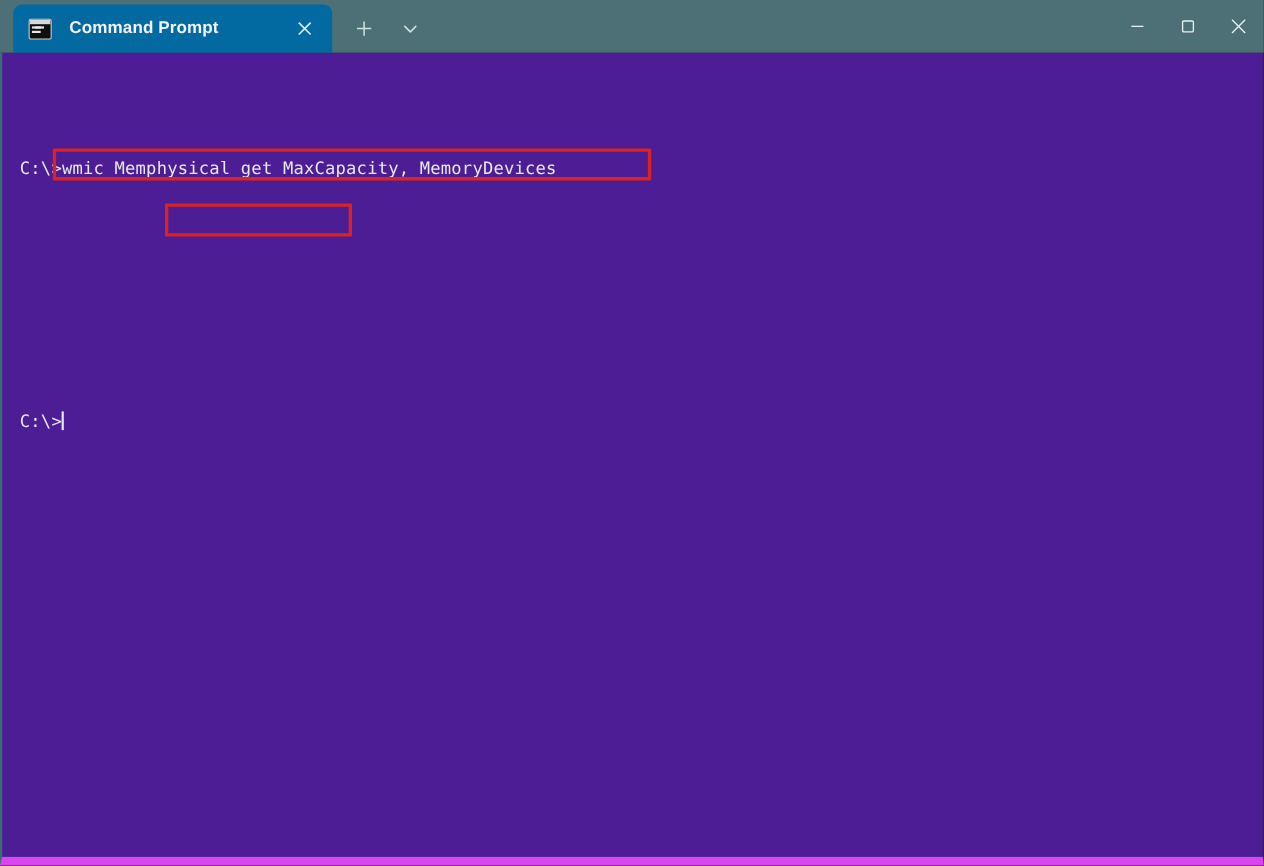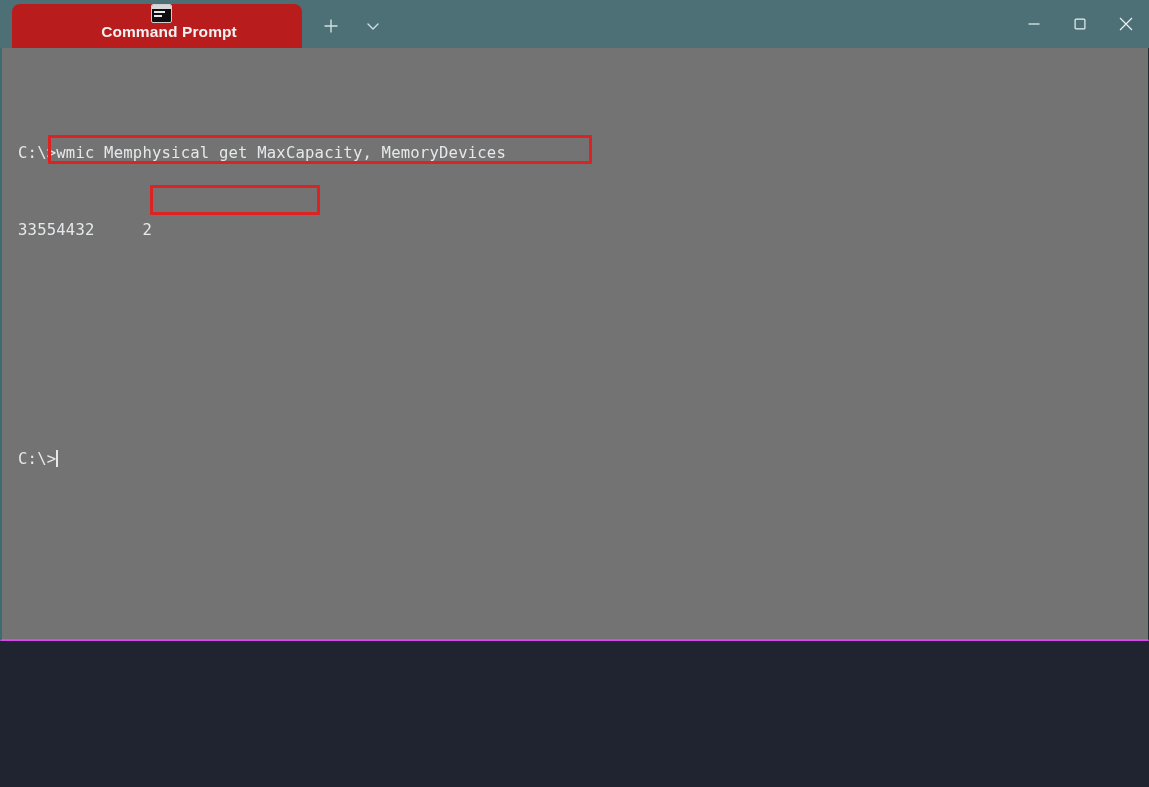--- a/index.html
+++ b/index.html
@@ -39,28 +39,27 @@
     align-items: flex-end;
     height: 48px;
     flex: 0 0 auto;
   }
 
   .tab {
     position: relative;
     height: 44px;
     margin-left: 12px;
     margin-bottom: 0;
-    background: #b91c1c;
+    background: #0369a1;
     border-radius: 8px 8px 0 0;
     display: flex;
     align-items: center;
     padding: 0 6px 0 14px;
     min-width: 290px;
     box-sizing: border-box;
-    flex-direction: column;
   }
   .tab-icon {
     width: 19px;
     height: 17px;
     flex: 0 0 auto;
     background: #0f0f0f;
     border: 1px solid #cfcfcf;
     border-radius: 2px;
     position: relative;
     overflow: hidden;
@@ -131,26 +130,26 @@
     color: #e9f1f2;
   }
   .caption-btn svg { display: block; }
 
   
   #terminal {
     position: absolute;
     left: 0;
     top: 48px;
     width: 1149px;
-    height: 593px;
-    background: #737373;
+    height: 739px;
+    background: #4c1d95;
     box-sizing: border-box;
     border-left: 2px solid #3d6b74;
     border-right: 1px solid #232b38;
-    border-bottom: 2px solid #d946ef;
+    border-bottom: 8px solid #d946ef;
     overflow: hidden;
   }
 
   #screen {
     position: absolute;
     left: 16px;
     top: 42px;
     right: 0;
     bottom: 0;
     font-family: "DejaVu Sans Mono", "Liberation Mono", monospace;
@@ -233,21 +232,20 @@
         </svg>
       </div>
     </div>
 
   </div>
 
   <div id="terminal">
 
     <div id="screen">
       <div class="line">C:\&gt;wmic Memphysical get MaxCapacity, MemoryDevices</div>
-      <div class="line">33554432     2</div>
       <div class="line"></div>
       <div class="line"></div>
       <div class="line"><span>C:\&gt;</span><span class="caret"></span></div>
     </div>
 
     <div class="redbox" id="redbox-command"></div>
     <div class="redbox" id="redbox-devices"></div>
 
   </div>
 

